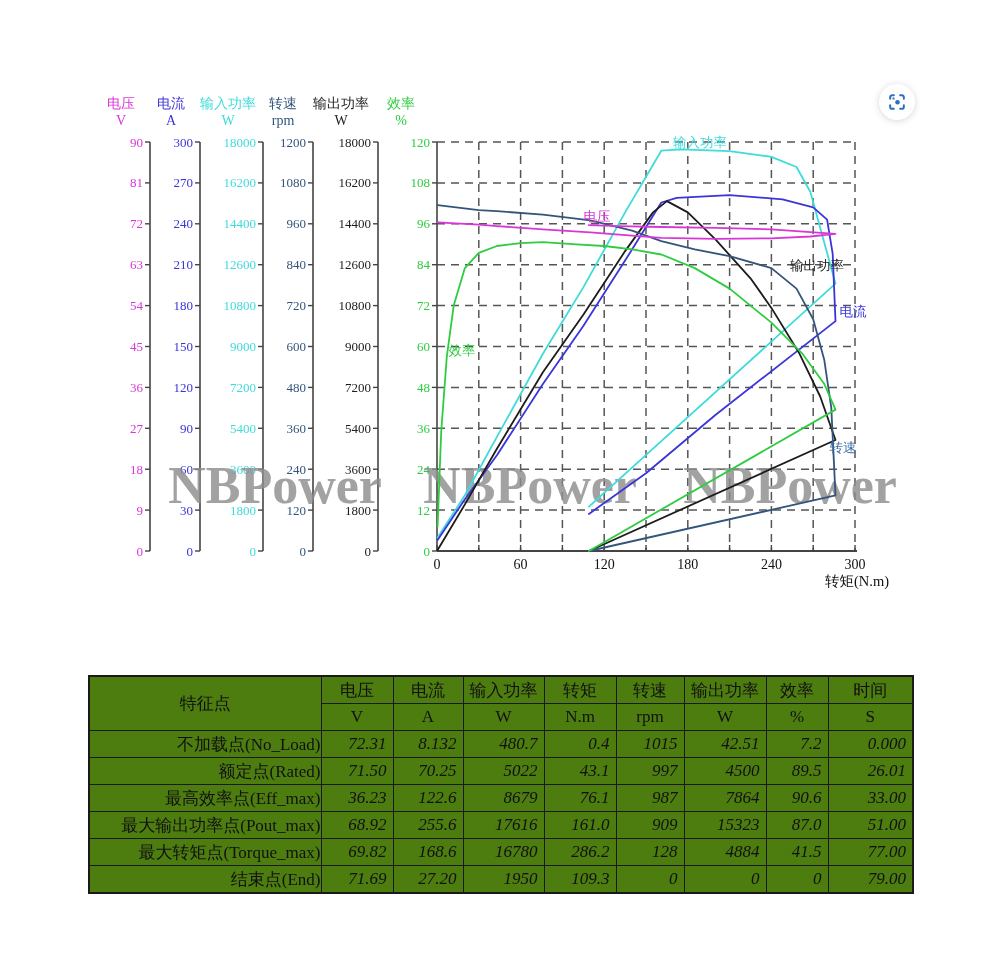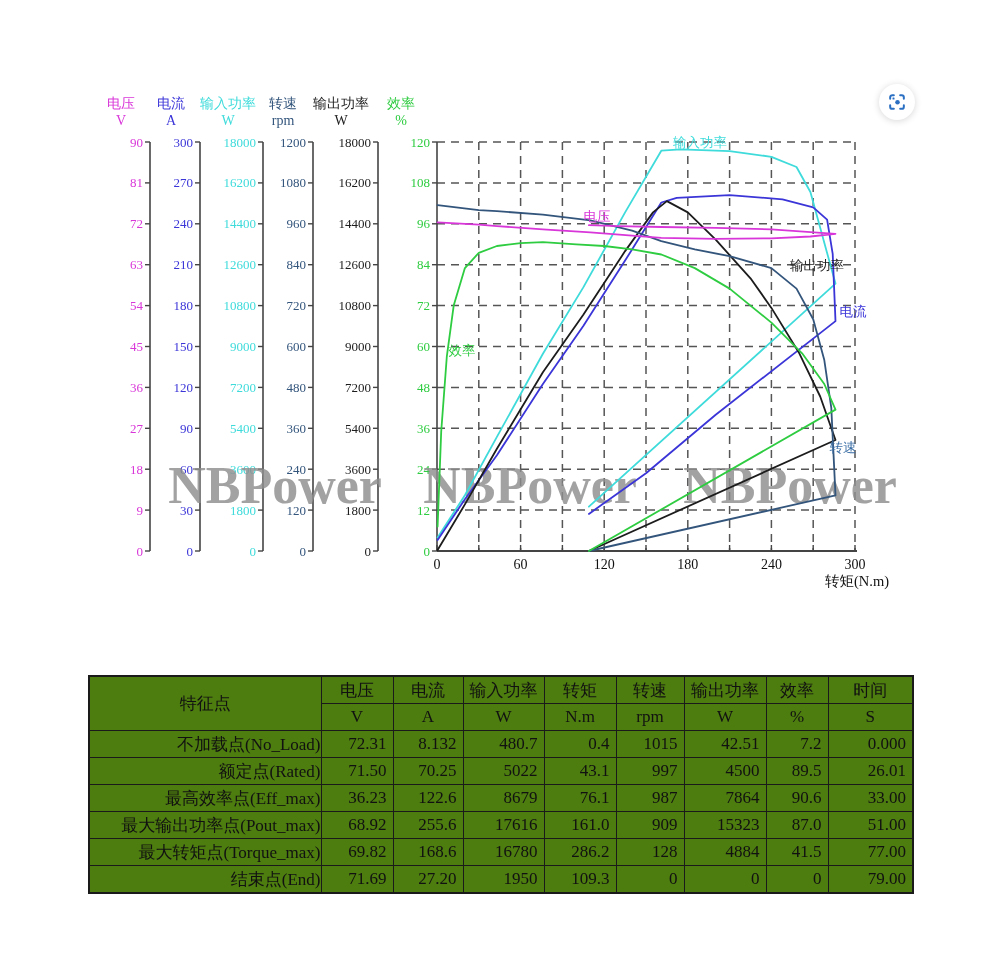--- a/index.html
+++ b/index.html
@@ -9,21 +9,21 @@
   #chart-svg{position:absolute;left:0;top:0;}
   .lens-btn{position:absolute;left:879px;top:84px;width:36px;height:36px;border-radius:50%;
             background:#fff;border:none;box-shadow:0 1px 7px rgba(0,0,0,.16);cursor:pointer;
             display:flex;align-items:center;justify-content:center;padding:0;}
   #feature-table{position:absolute;left:88px;top:647px;width:824px;border-collapse:collapse;
                  table-layout:fixed;font-size:17px;color:#111;background:#4d7c0f;
                  border:2px solid #1a1a1a;margin-top:28px;}
   #feature-table th,#feature-table td{border:1px solid #1a1a1a;height:26px;overflow:hidden;
                  white-space:nowrap;font-weight:normal;padding:0;}
   #feature-table thead th{text-align:center;}
-  #feature-table td.num{text-align:right;padding-right:6px;}
+  #feature-table td.num{text-align:right;padding-right:6px;font-style:italic;}
   #feature-table td.rowlabel{text-align:right;}
 </style>
 </head>
 <body>
 
 <div class="page">
 
   <button class="lens-btn">
     <svg width="20" height="20" viewBox="0 0 24 24">
       <g fill="none" stroke="#2a6fc2" stroke-width="2.4" stroke-linecap="round">

